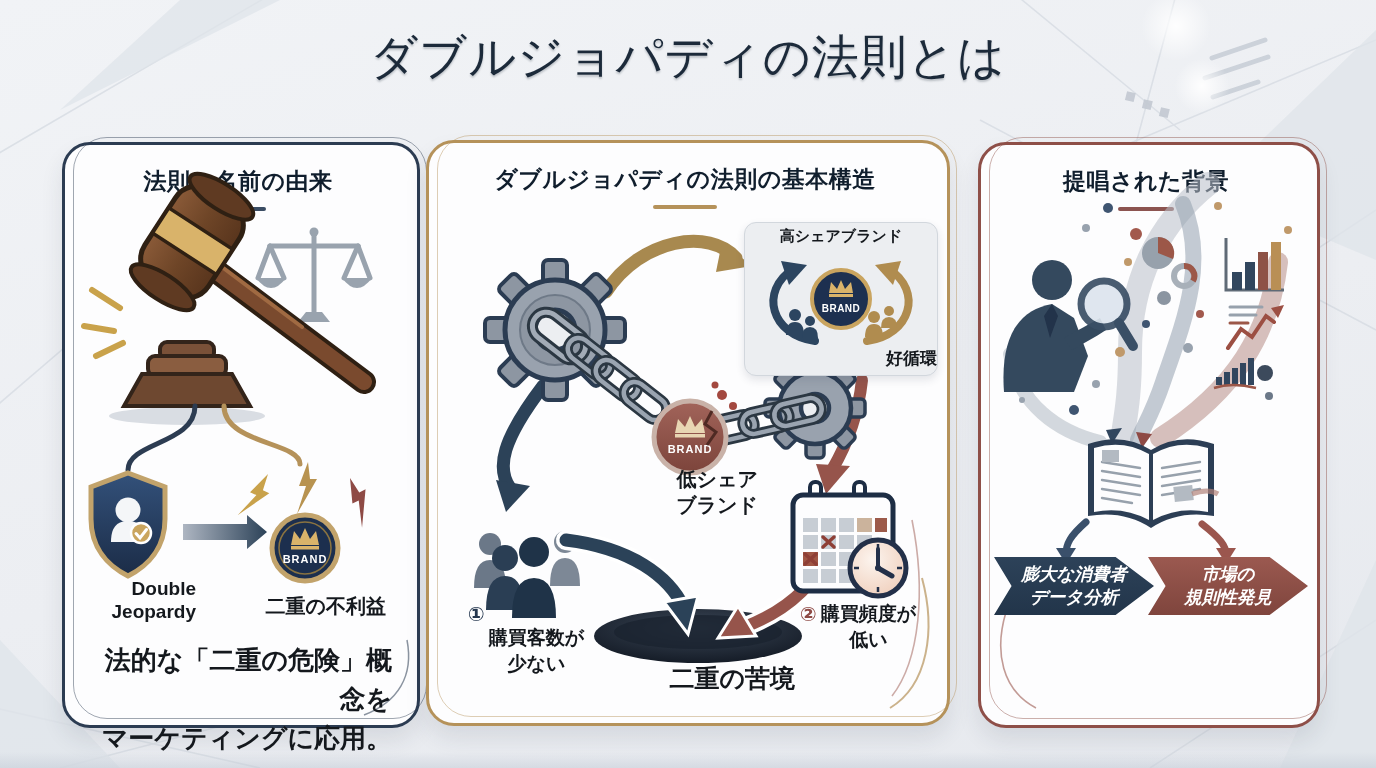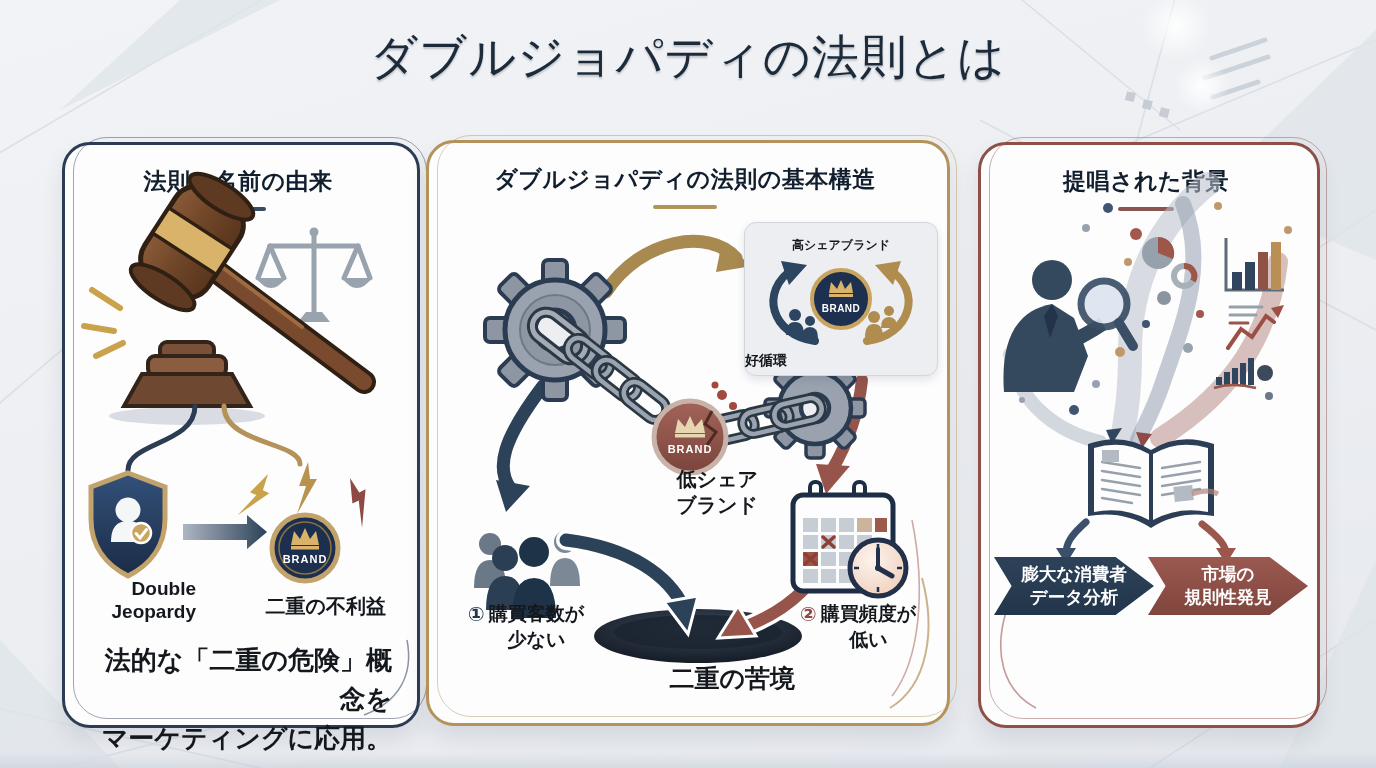--- a/index.html
+++ b/index.html
@@ -17,21 +17,21 @@
   .divider{position:absolute;height:3.5px;border-radius:2px;}
   
   .pre{white-space:pre-line;}
   .cap{font-weight:800;color:#14181d;text-align:right;}
   .factor{display:flex;align-items:flex-start;justify-content:center;gap:4px;
           font-weight:800;font-size:19px;color:#14181d;line-height:1.35;}
   .factor .num{font-size:20px;}
   .banner{position:absolute;width:160px;height:58px;display:flex;align-items:center;
           justify-content:center;text-align:center;color:#fff;font-weight:800;
           font-size:17.5px;line-height:1.3;
-          clip-path:polygon(0% 0%,76% 0%,100% 50%,76% 100%,0% 100%,11% 50%);}
+          clip-path:polygon(0% 0%,76% 0%,100% 50%,76% 100%,0% 100%,11% 50%);font-style:italic;}
   
   .spark{position:absolute;border-radius:50%;
          background:radial-gradient(circle,rgba(255,255,255,.95) 0%,rgba(255,255,255,0) 65%);}
 </style>
 </head>
 <body>
 
 <div id="stage">
 
   <svg class="abs" style="left:0;top:0;z-index:0;" width="1376" height="768" viewBox="0 0 1376 768">
@@ -341,21 +341,21 @@
       <line x1="452" y1="428" x2="466" y2="436" stroke="#233049" stroke-width="5" stroke-linecap="round"></line>
       <circle cx="452" cy="428" r="3" fill="#233049"></circle>
     </g>
 
     <path d="M496,438 C510,490 502,545 464,568" fill="none" stroke="#b5925a" stroke-width="2" opacity=".7"></path>
     <path d="M486,380 C500,450 494,520 466,556" fill="none" stroke="#9b5a50" stroke-width="1.6" opacity=".5"></path>
   </svg>
 
   <div class="abs" style="left:744px;top:222px;width:192px;height:152px;background:#eceef1;border:1px solid #d2d7dd;
               border-radius:12px;box-shadow:0 4px 8px rgba(40,52,72,.12);z-index:3;">
-    <div style="position:absolute;top:14px;left:0;right:0;text-align:center;font-size:12px;font-weight:800;color:#14181d;">高シェアブランド</div>
+    <div style="position:absolute;top:4px;left:0;right:0;text-align:center;font-size:15px;font-weight:800;color:#14181d;">高シェアブランド</div>
     <svg style="position:absolute;left:8px;top:28px;" width="176" height="96" viewBox="0 0 176 96">
       <path d="M62,90 C18,84 6,40 40,18" fill="none" stroke="#2c4560" stroke-width="8" stroke-linecap="round"></path>
       <path d="M28,10 L54,14 L36,34 Z" fill="#2c4560"></path>
       <path d="M114,90 C158,84 170,40 136,18" fill="none" stroke="#b08c4f" stroke-width="8" stroke-linecap="round"></path>
       <path d="M148,10 L122,14 L140,34 Z" fill="#b08c4f"></path>
       <g fill="#2c4560">
         <circle cx="42" cy="64" r="6"></circle>
           <path d="M33,84 Q33,71 42,71 Q51,71 51,84 Z"></path>
         <circle cx="57" cy="70" r="5"></circle>
           <path d="M49,87 Q49,76 57,76 Q65,76 65,87 Z"></path>
@@ -366,29 +366,29 @@
         <circle cx="136" cy="60" r="5"></circle>
           <path d="M128,77 Q128,66 136,66 Q144,66 144,77 Z"></path>
       </g>
       <g transform="translate(88,48)">
         <circle r="29" fill="#1d3050" stroke="#c9a45f" stroke-width="4"></circle>
         <path d="M-12,-6 L-10,-17 L-4,-10 L0,-19 L4,-10 L10,-17 L12,-6 Z" fill="#d9b36a"></path>
         <rect x="-12" y="-5" width="24" height="3" fill="#d9b36a"></rect>
         <text y="13" text-anchor="middle" font-size="10" font-weight="bold" fill="#fff" letter-spacing=".5">BRAND</text>
       </g>
     </svg>
-    <div style="position:absolute;bottom:5px;left:0;right:0;text-align:left;font-size:14px;font-weight:800;color:#14181d;">好循環</div>
+    <div style="position:absolute;bottom:5px;left:0;right:0;text-align:right;font-size:17px;font-weight:800;color:#14181d;">好循環</div>
   </div>
 
   <div class="abs cap pre" style="left:618px;top:466px;width:140px;font-size:20px;line-height:1.3;z-index:3;">低シェア
 ブランド</div>
 
   <div class="abs factor" style="left:437px;top:601px;width:178px;z-index:3;">
     <span class="num" style="color:#24364e;">①</span>
-    <span class="pre" style="text-align:center;">購買客数が
+    <span class="pre" style="text-align:center;margin-top:24px;">購買客数が
 少ない</span>
   </div>
   <div class="abs factor" style="left:772px;top:601px;width:172px;z-index:3;">
     <span class="num" style="color:#8e4a45;">②</span>
     <span class="pre" style="text-align:center;">購買頻度が
 低い</span>
   </div>
 
   <div class="abs cap" style="left:605px;top:662px;width:190px;font-size:25px;font-weight:900;z-index:3;">二重の苦境</div>
 

